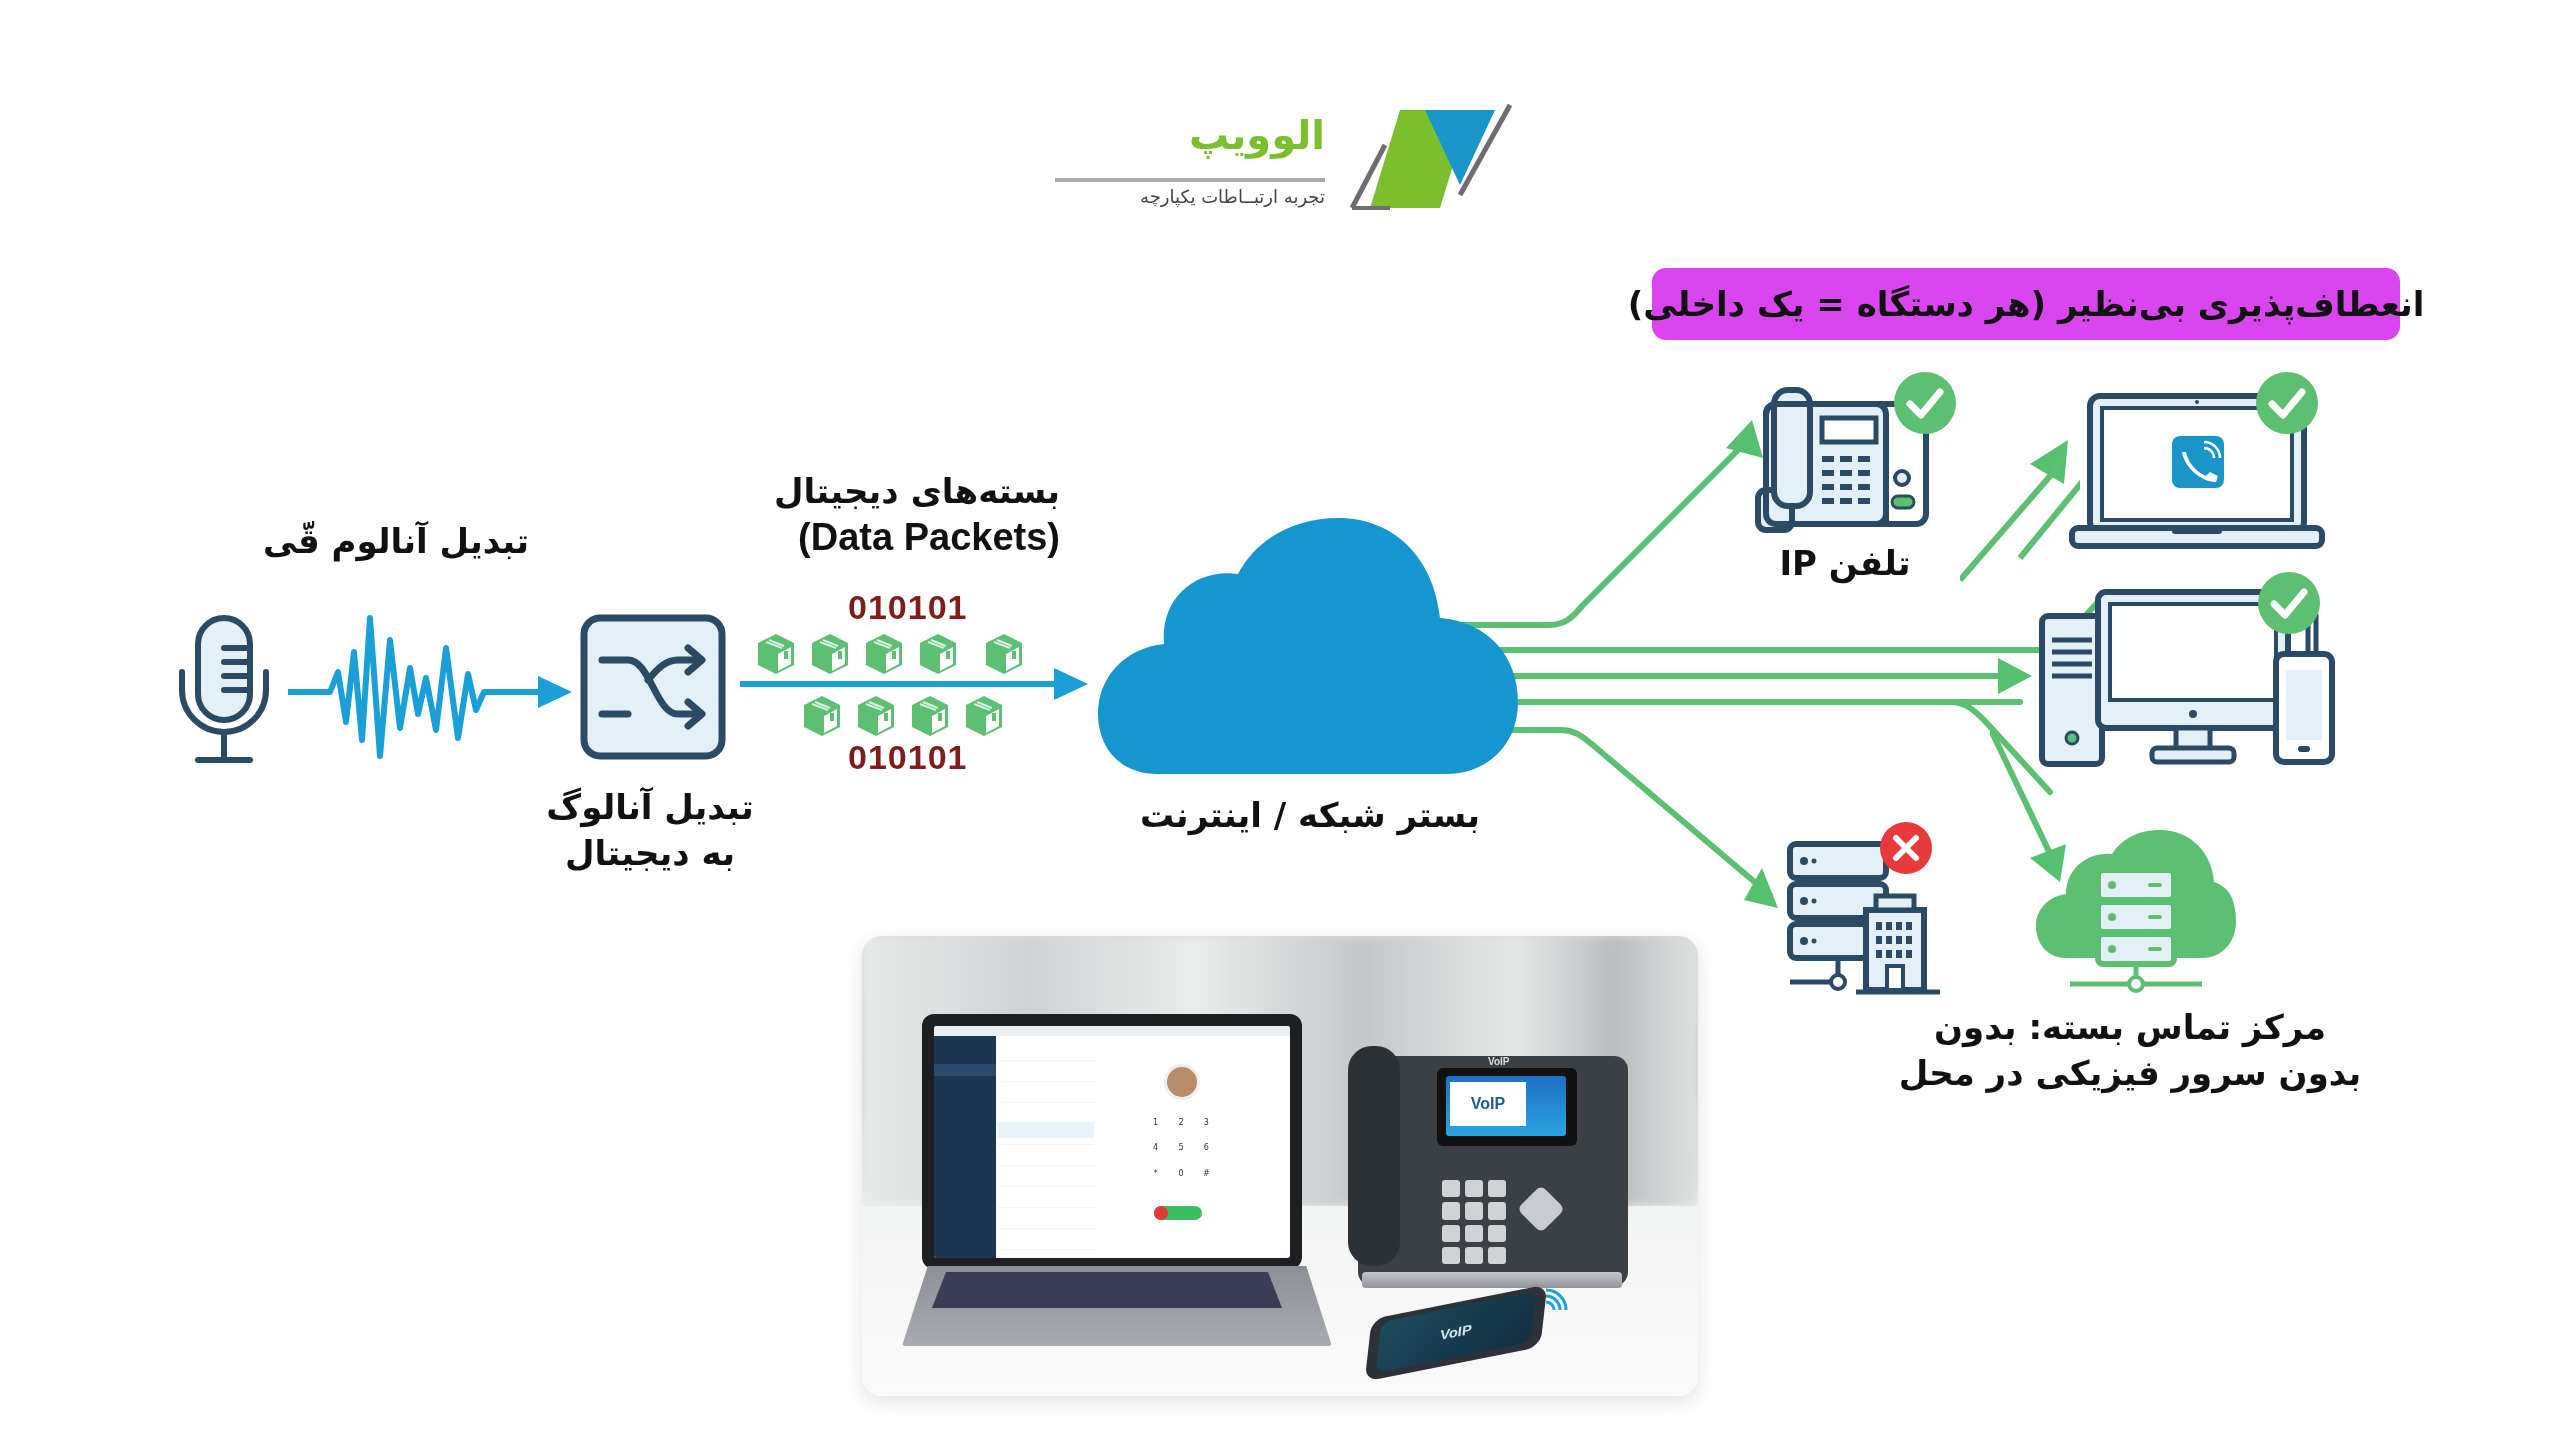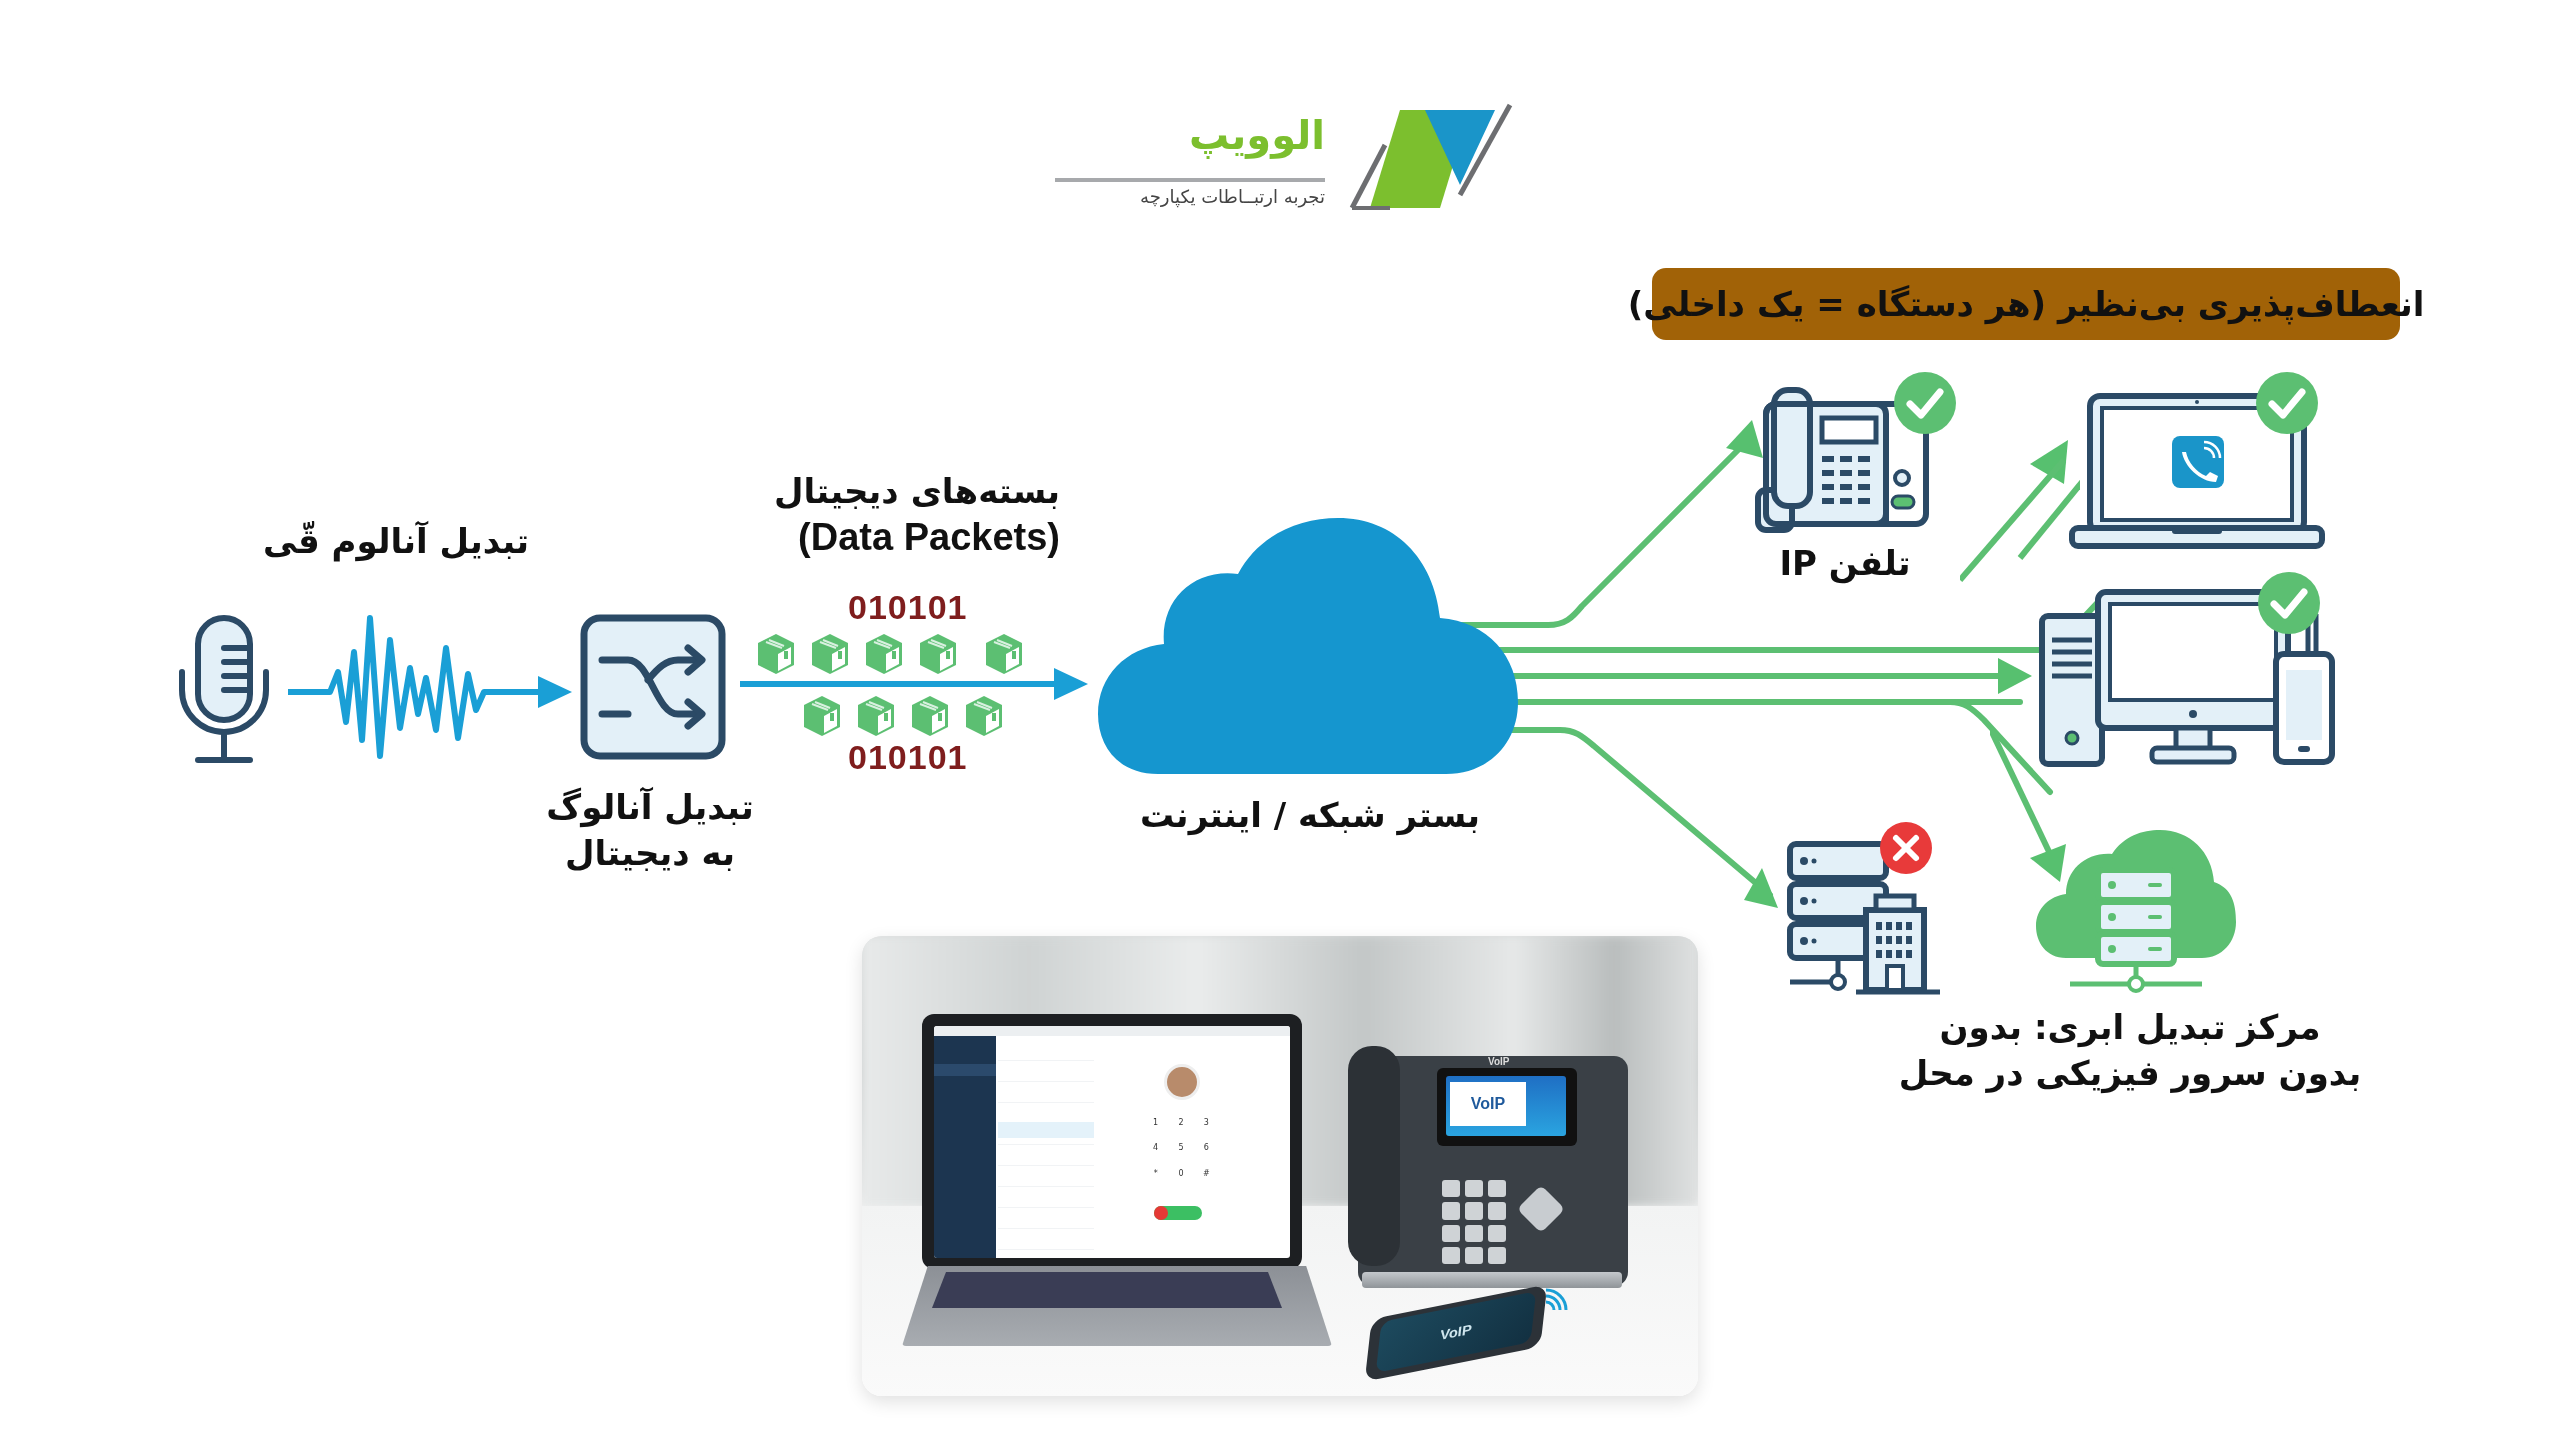--- a/index.html
+++ b/index.html
@@ -1,20 +1,20 @@
 <!DOCTYPE html>
 <html><head>
 <meta charset="utf-8">
 <style>
   html,body{margin:0;padding:0;background:#ffffff;}
   body{width:2560px;height:1429px;position:relative;overflow:hidden;font-family:"DejaVu Sans",sans-serif;color:#111;}
   .abs{position:absolute;}
   .fa{direction:rtl;font-weight:bold;color:#111;white-space:nowrap;font-family:"DejaVu Sans",sans-serif;}
   .lbl{font-size:34px;line-height:46px;text-align:center;}
-  .title-box{position:absolute;left:1652px;top:268px;width:748px;height:72px;background:#a16207;border-radius:14px;display:flex;align-items:center;justify-content:center;}
+  .title-box{position:absolute;left:1652px;top:268px;width:748px;height:72px;background:#d946ef;border-radius:14px;display:flex;align-items:center;justify-content:center;}
   .title-box span{font-size:34px;}
   .binary{font-family:"Liberation Sans",sans-serif;font-weight:bold;color:#7f1d1d;font-size:34px;letter-spacing:1px;}
   .en{font-family:"Liberation Sans",sans-serif;font-weight:bold;font-size:38px;direction:ltr;}
   .photo{position:absolute;left:862px;top:936px;width:836px;height:460px;border-radius:20px;overflow:hidden;
     background:linear-gradient(180deg,#d9dcdc 0%,#c9cdcd 30%,#e3e5e5 55%,#f4f5f5 60%,#fbfbfb 100%);
     box-shadow:0 6px 18px rgba(0,0,0,0.12);}
 </style>
 </head>
 <body>
 
@@ -254,21 +254,21 @@
     <rect x="112" y="53" width="14" height="4" rx="2" fill="#5cbf72"></rect>
   <circle cx="76" cy="87" r="4" fill="#5cbf72"></circle>
     <rect x="112" y="85" width="14" height="4" rx="2" fill="#5cbf72"></rect>
   <circle cx="76" cy="119" r="4" fill="#5cbf72"></circle>
     <rect x="112" y="117" width="14" height="4" rx="2" fill="#5cbf72"></rect>
   <line x1="100" y1="134" x2="100" y2="148" stroke="#5cbf72" stroke-width="5"></line>
   <line x1="34" y1="154" x2="166" y2="154" stroke="#5cbf72" stroke-width="5"></line>
   <circle cx="100" cy="154" r="7" fill="#fff" stroke="#5cbf72" stroke-width="4"></circle>
 </svg>
 <div class="abs fa lbl" style="left:1890px;top:1004px;width:480px;">
-  <div>مرکز تبدیل ابری: بدون</div>
+  <div>مرکز تماس بسته: بدون</div>
   <div>بدون سرور فیزیکی در محل</div>
 </div>
 
 <div class="photo">
 
   <div class="abs" style="left:0;top:0;width:836px;height:270px;background:linear-gradient(90deg,#e8eaea 0%,#cfd3d3 20%,#eaecec 40%,#c3c7c7 60%,#e6e8e8 78%,#b9bdbd 90%,#dfe1e1 100%);filter:blur(4px);"></div>
   <div class="abs" style="left:0;top:270px;width:836px;height:190px;background:linear-gradient(180deg,#f2f3f3,#fafafa);"></div>
 
   <div class="abs" style="left:60px;top:78px;width:380px;height:255px;background:#1d1f22;border-radius:12px;"></div>
   <div class="abs" style="left:72px;top:90px;width:356px;height:232px;background:#ffffff;overflow:hidden;border-radius:3px;">

